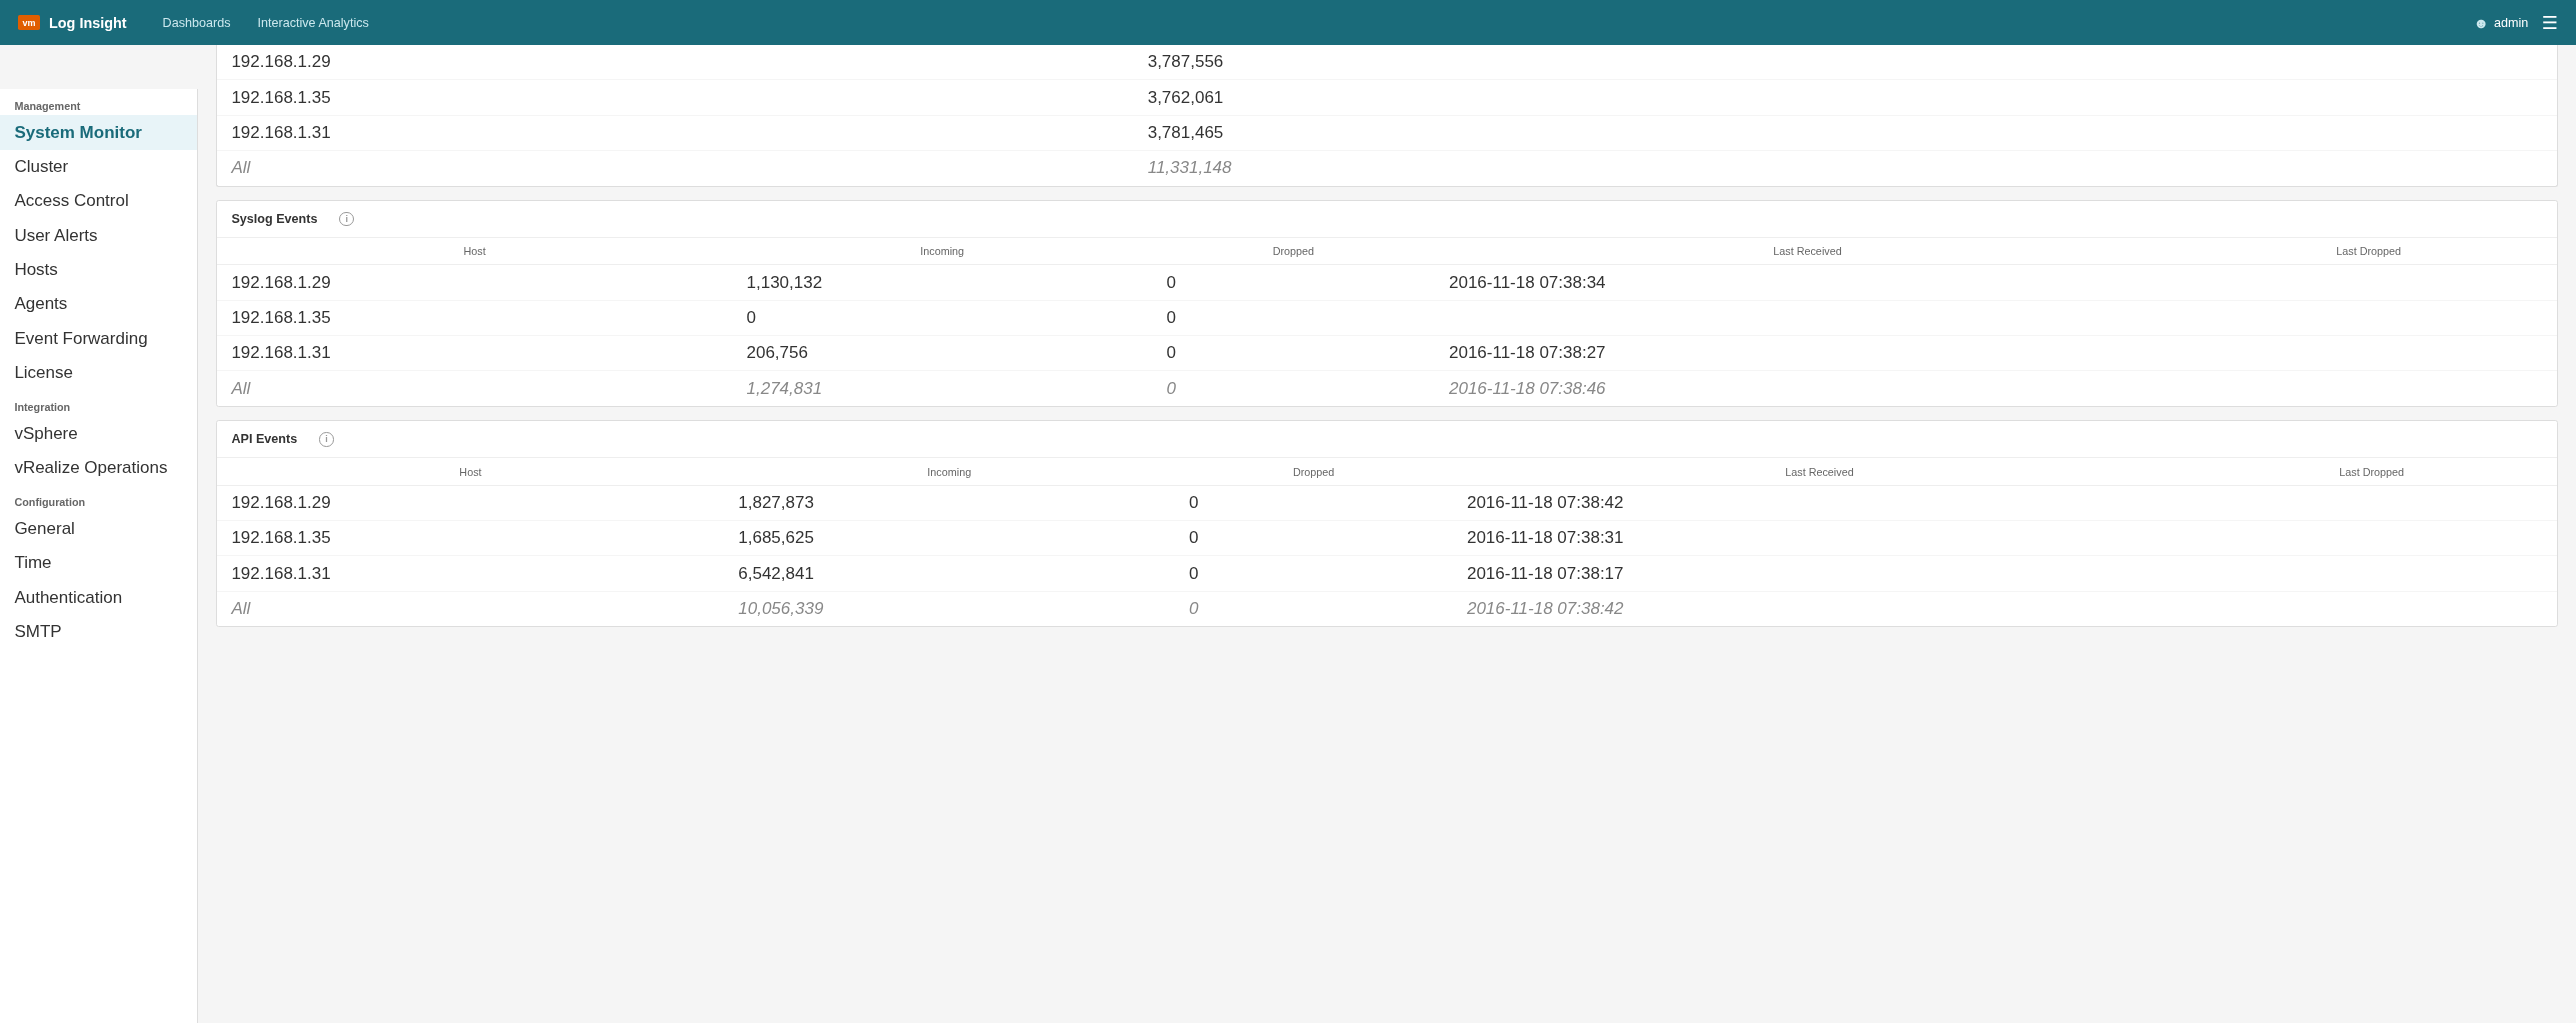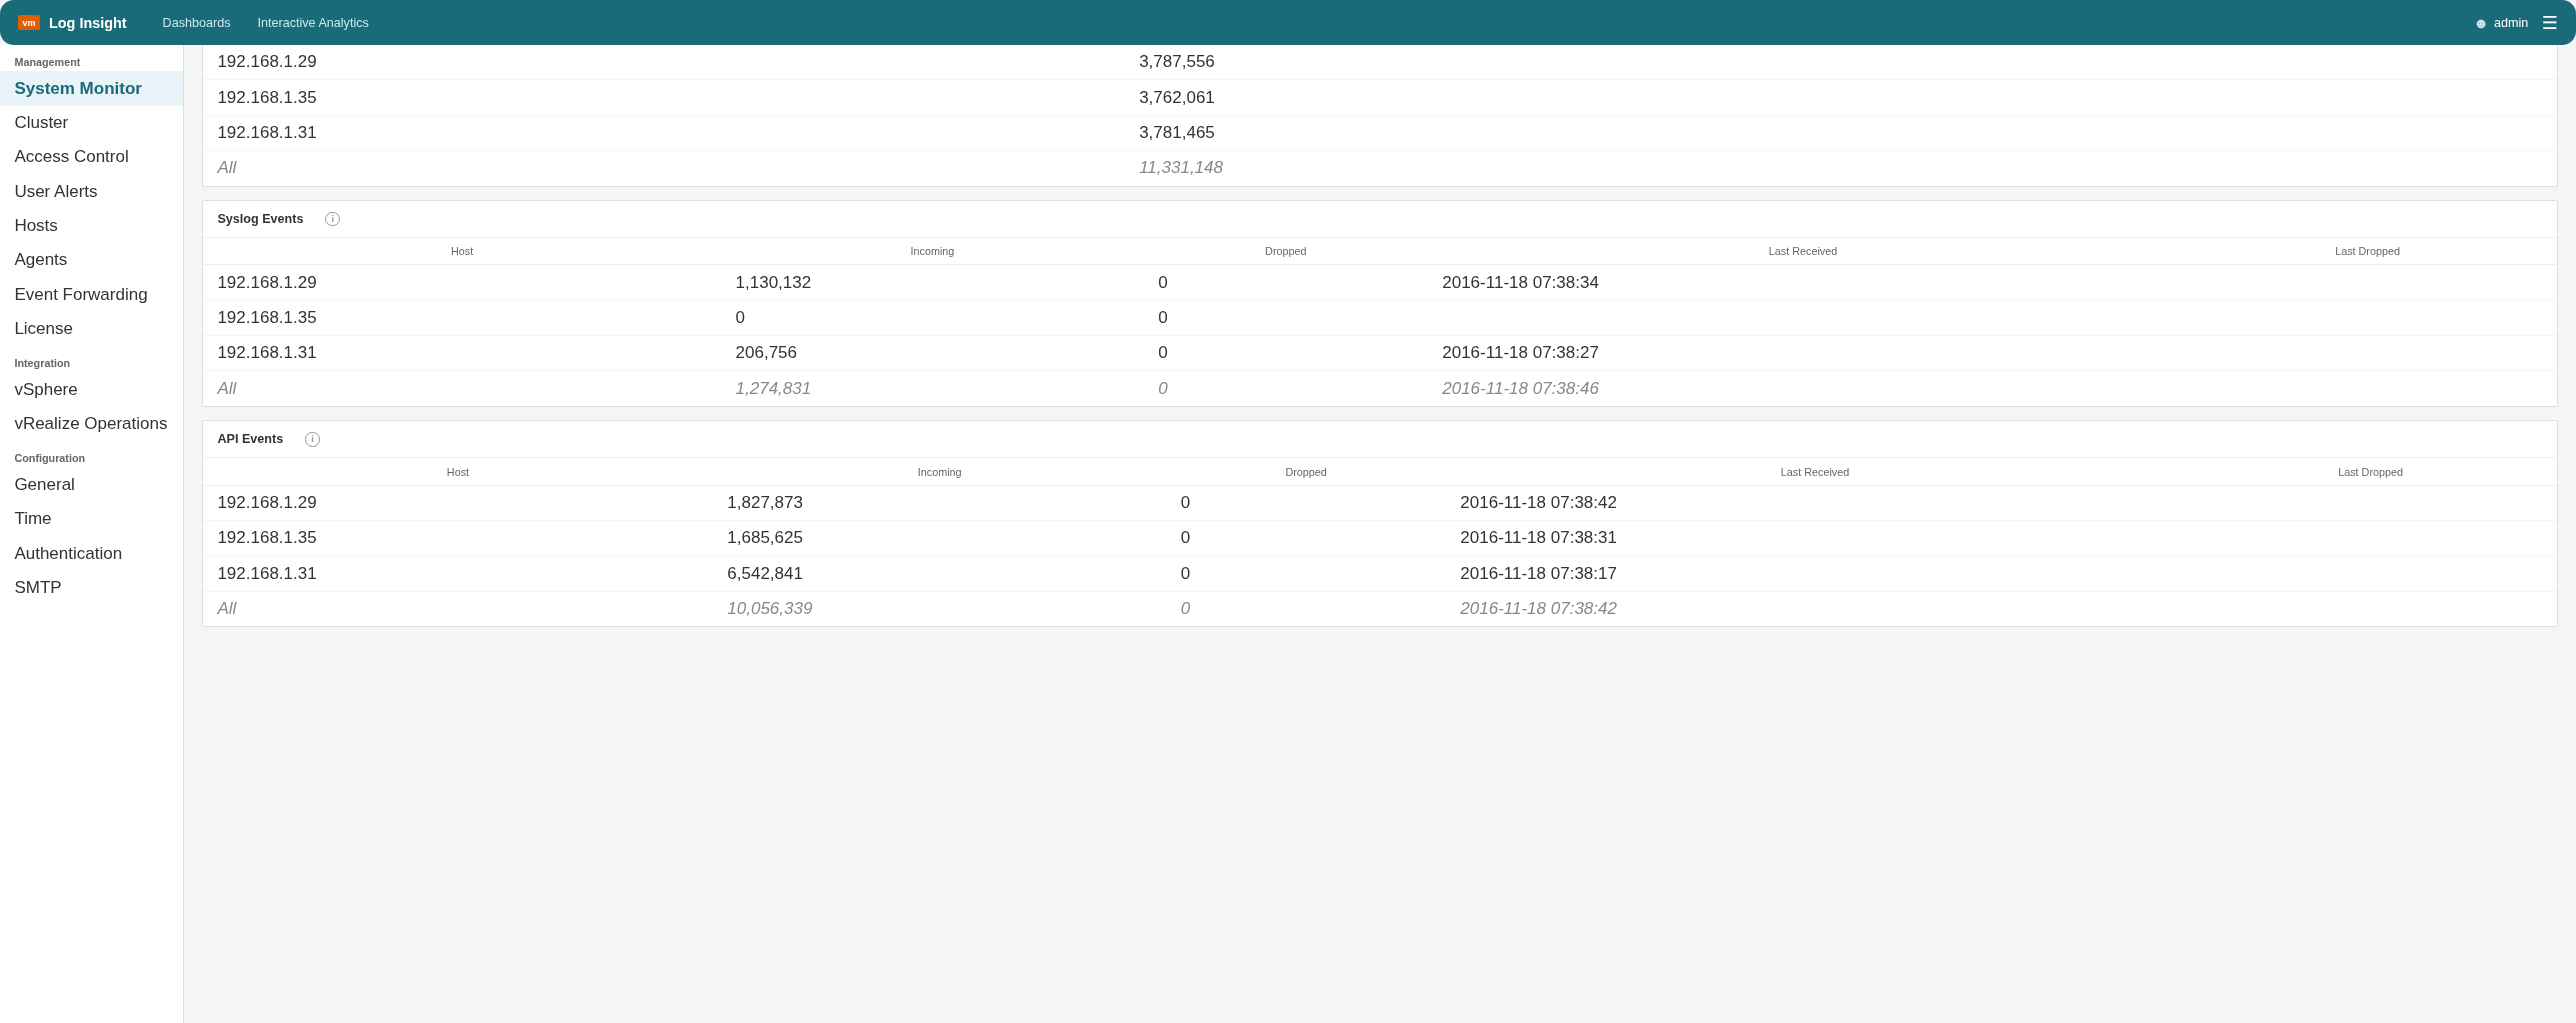--- a/index.html
+++ b/index.html
@@ -6,21 +6,20 @@
     body { font-family: Arial, sans-serif; font-size: 12.6px; background: #f5f5f5; color: #333; display: flex; flex-direction: column; height: 100vh; overflow: hidden; }
 
     
     .topnav {
       background: #1a6b7a;
       height: 45px;
       display: flex;
       align-items: center;
       padding: 0 18px;
       flex-shrink: 0;
-      border-radius: 14px;
     }
     .topnav-logo {
       display: flex;
       align-items: center;
       gap: 9px;
       color: white;
       font-size: 14.4px;
       font-weight: bold;
       margin-right: 36px;
     }
@@ -61,25 +60,26 @@
 
     
     .main-layout {
       display: flex;
       flex: 1;
       overflow: hidden;
     }
 
     
     .sidebar {
-      width: 184px;
+      width: 198px;
       background: #fff;
       border-right: 0.9px solid #ddd;
       overflow-y: auto;
       flex-shrink: 0;
+      margin-top: 44px;
     }
     .sidebar-section-title {
       color: #666;
       font-size: 10.8px;
       font-weight: bold;
       padding: 10.8px 14.4px 3.6px 14.4px;
       text-transform: none;
     }
     .sidebar-item {
       padding: 7.2px 14.4px;

